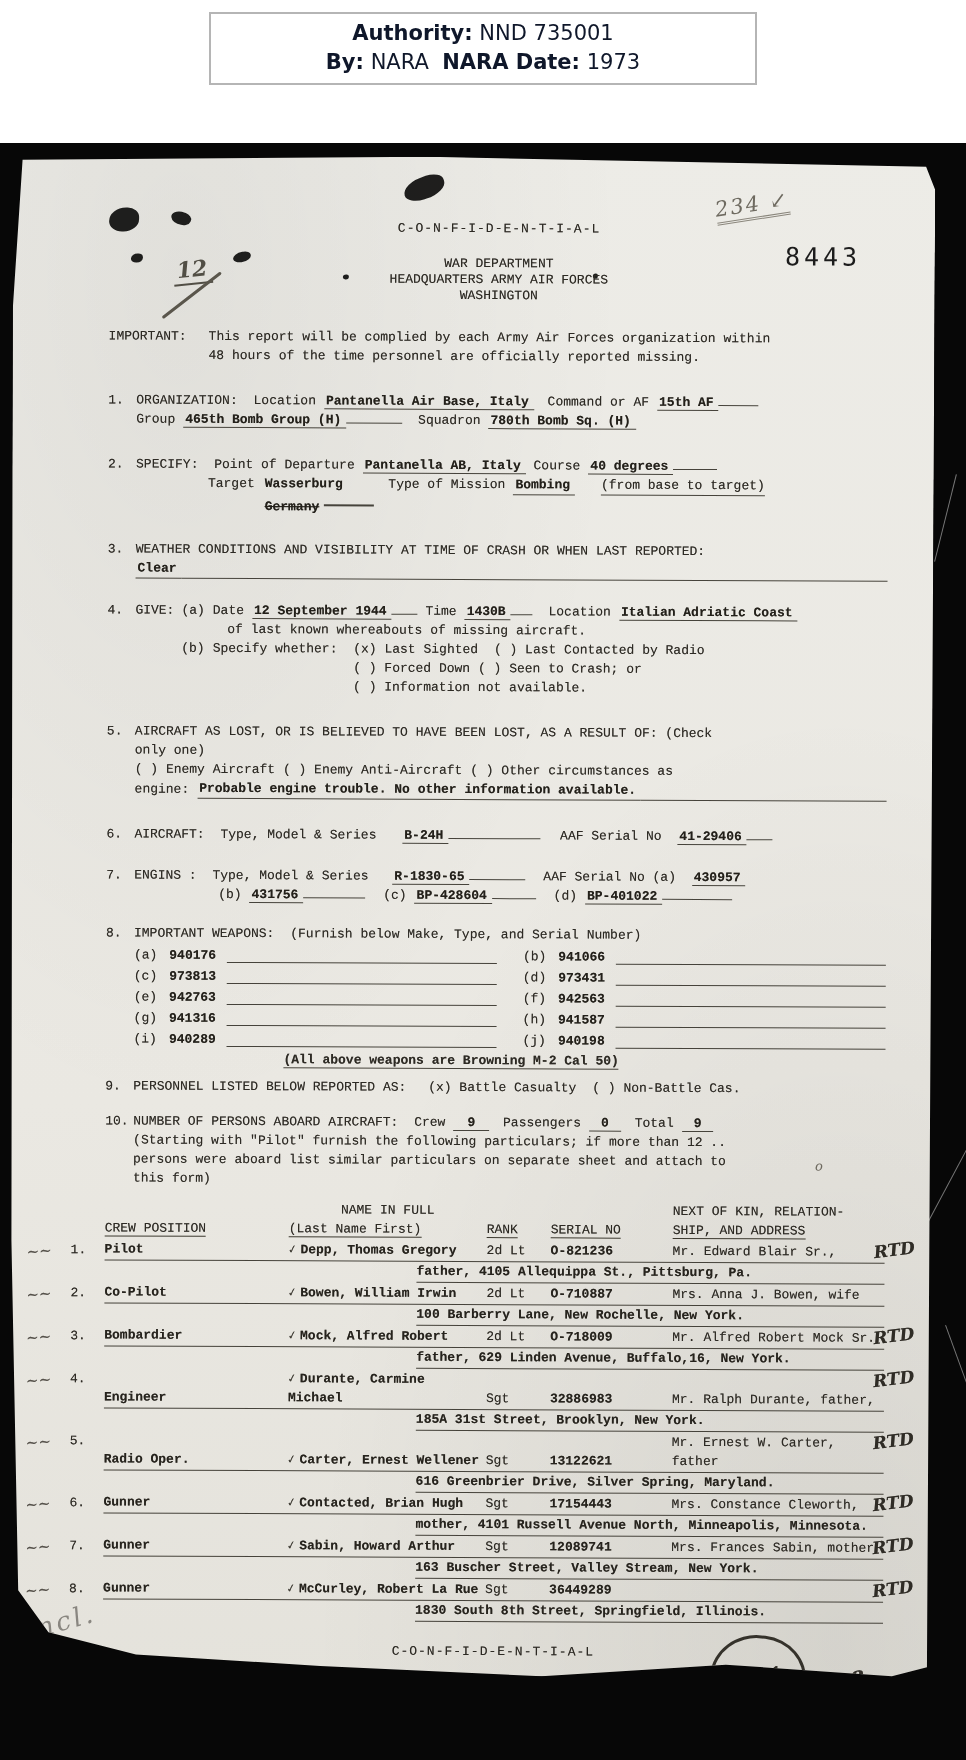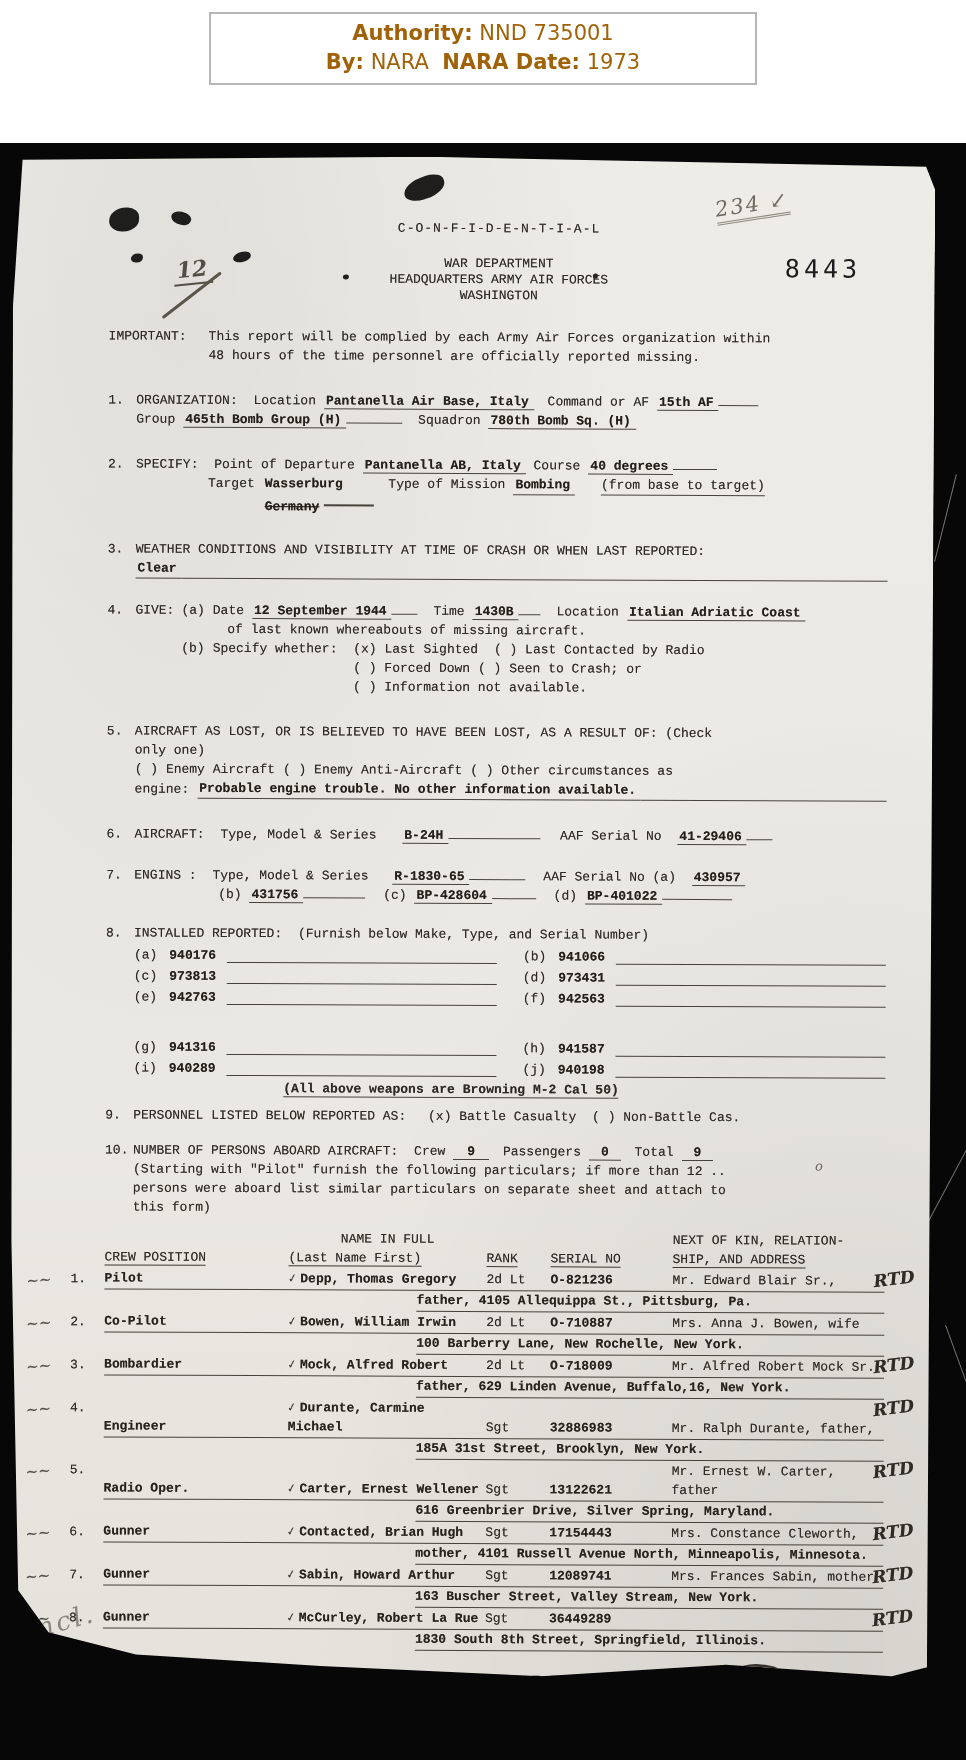--- a/index.html
+++ b/index.html
@@ -6,21 +6,21 @@
   body { background:#888; }
   .page { position:relative; width:966px; height:1760px; background:#fff; overflow:hidden;
           font-family:"Liberation Mono","DejaVu Sans Mono",monospace; }
 
   
   .banner-area { position:absolute; top:0; left:0; width:966px; height:143px; background:#fff; }
   .banner { width:548px; margin:12px auto 0; border:2px solid #b5b5b5; background:#fff; padding:5px 7px 6px; }
   .banner-bar { background:#000; color:#fff; text-align:center;
                 font:bold 36px/46px "DejaVu Sans","Liberation Sans",sans-serif; letter-spacing:2px; }
   .banner-line { text-align:center; font-family:"DejaVu Sans","Liberation Sans",sans-serif;
-                 font-size:21px; line-height:29px; color:#a16207; }
+                 font-size:21px; line-height:29px; color:#0f172a; }
   .banner-line .bold { font-weight:bold; }
 
   
   .doc-area { position:absolute; top:143px; left:0; width:966px; height:1617px; background:#070707; overflow:hidden; }
   .scratch { position:absolute; background:rgba(255,255,255,.45); width:1px; }
   .paper { position:absolute; left:10px; top:14px; width:922px; height:1550px;
            background: radial-gradient(ellipse at 18% 8%, rgba(0,0,0,.05), transparent 42%),
                        radial-gradient(ellipse at 90% 96%, rgba(0,0,0,.07), transparent 45%),
                        linear-gradient(178deg,#edece7 0%, #eae8e2 60%, #e4e2db 100%);
            clip-path: polygon(1% 0.3%, 45% 0%, 99% 0.5%, 100% 2%, 99.8% 97.3%, 96% 97.9%, 78% 97.2%,
@@ -32,21 +32,21 @@
   .doc-body { position:absolute; left:0; top:0; width:100%; padding:62px 46px 0 96px;
               font-size:13px; line-height:19px; color:#2d2a24;
               text-shadow:0 0 .5px rgba(45,42,36,.55); }
 
   .center { text-align:center; }
   .classification { letter-spacing:1px; margin-bottom:18px; }
   .hq-block { line-height:16px; margin-bottom:24px; }
 
   
   .hand { font-family:"DejaVu Serif","Liberation Serif",serif; font-style:italic; }
-  .stamp-no { position:absolute; left:772px; top:96px; font-size:25px; letter-spacing:4px; color:#1c1c1c;
+  .stamp-no { position:absolute; left:772px; top:84px; font-size:25px; letter-spacing:4px; color:#1c1c1c;
               font-family:"DejaVu Sans Mono",monospace;text-align:right; }
   .corner-234 { position:absolute; left:702px; top:34px; font-size:21px; color:#6e6a60;
                 transform:rotate(-9deg); letter-spacing:2px; border-bottom:3px double #8a867c; padding-bottom:1px; }
   .doc-12 { position:absolute; left:160px; top:100px; font-size:22px; font-weight:bold; color:#514e45;
             transform:rotate(-6deg); border-bottom:2px solid #514e45; padding:0 4px 1px; }
   .slash-mark { position:absolute; left:142px; top:138px; width:74px; height:3px; background:#5a564c;
                 transform:rotate(-38deg); border-radius:2px; }
   .small-o { position:absolute; left:806px; top:1000px; color:#6e6a60; font-size:13px; }
   .incl-note { position:absolute; left:16px; top:1452px; font-size:26px; letter-spacing:3px;
                color:rgba(62,59,52,.55); transform:rotate(-16deg); }
@@ -213,21 +213,21 @@
           </div>
         </div>
 
         <div class="item m-b26">
           <div class="inum">4.</div>
           <div class="ibody give-grid">
             <div class="give-label">GIVE:</div>
             <div>
               <div>
                 <span class="lbl">(a)</span><span class="lbl">Date</span><span class="fill">12 September 1944</span><span class="tail" style="width:26px;"></span>
-                <span class="lbl" style="margin-left:8px;">Time</span><span class="fill">1430B</span><span class="tail" style="width:22px;"></span>
+                <span class="lbl" style="margin-left:0;">Time</span><span class="fill">1430B</span><span class="tail" style="width:22px;"></span>
                 <span class="lbl" style="margin-left:8px;">Location</span><span class="fill">Italian Adriatic Coast</span>
               </div>
               <div class="indent46">of last known whereabouts of missing aircraft.</div>
               <div>
                 <span class="lbl">(b)</span><span class="lbl">Specify whether:</span>
                 <span class="lbl">(x) Last Sighted</span>
                 <span>( ) Last Contacted by Radio</span>
               </div>
               <div class="indent170">( ) Forced Down   ( ) Seen to Crash; or</div>
               <div class="indent170">( ) Information not available.</div>
@@ -275,21 +275,21 @@
               <span class="lbl" style="margin-left:10px;">(c)</span><span class="fill">BP-428604</span><span class="tail" style="width:44px;"></span>
               <span class="lbl" style="margin-left:10px;">(d)</span><span class="fill">BP-401022</span><span class="tail" style="width:70px;"></span>
             </div>
           </div>
         </div>
 
         <div class="item m-b6">
           <div class="inum">8.</div>
           <div class="ibody">
             <div>
-              <span class="lbl">INSTALLED REPORTED:</span>
+              <span class="lbl">IMPORTANT WEAPONS:</span>
               <span>(Furnish below Make, Type, and Serial Number)</span>
             </div>
             <div class="wep-grid">
 
                 <div class="wep-row">
                   <span class="wep-cell">
                     <span class="wep-label">(a)</span>
                     <span class="fill" style="border-bottom:none;">940176</span>
                     <span class="wep-rule"></span>
                   </span>
@@ -322,21 +322,21 @@
                   <span class="wep-cell">
                     <span class="wep-label">(f)</span>
                     <span class="fill" style="border-bottom:none;">942563</span>
                     <span class="wep-rule"></span>
                   </span>
                 </div>
 
                 <div class="wep-row">
                   <span class="wep-cell">
                     <span class="wep-label">(g)</span>
-                    <span class="fill" style="border-bottom:none;margin-top:29px;">941316</span>
+                    <span class="fill" style="border-bottom:none;">941316</span>
                     <span class="wep-rule"></span>
                   </span>
                   <span class="wep-cell">
                     <span class="wep-label">(h)</span>
                     <span class="fill" style="border-bottom:none;">941587</span>
                     <span class="wep-rule"></span>
                   </span>
                 </div>
 
                 <div class="wep-row">

